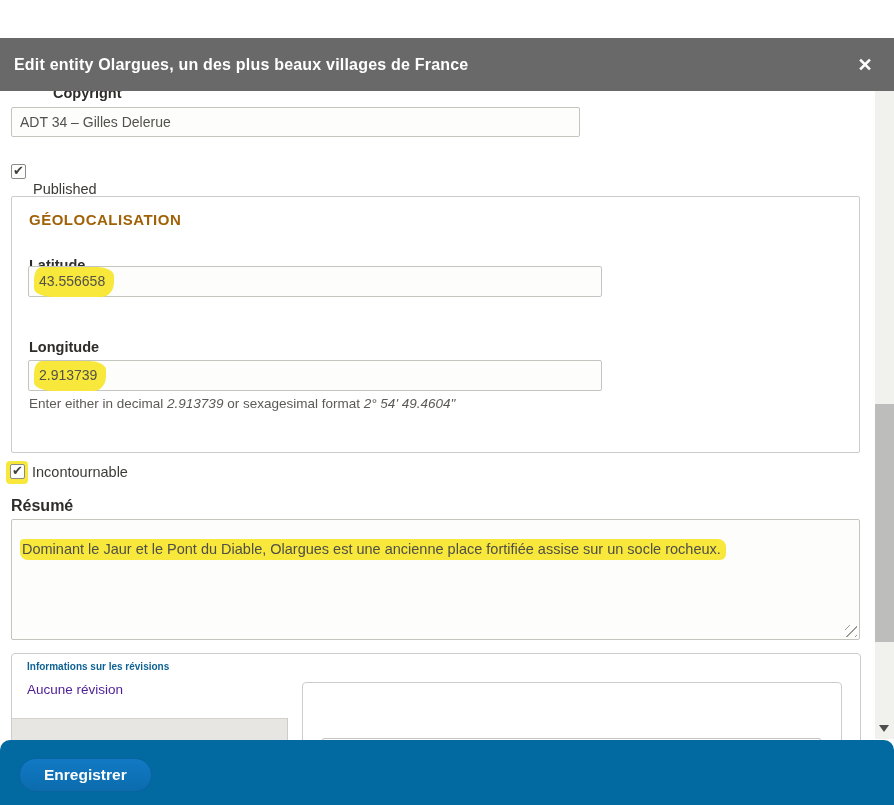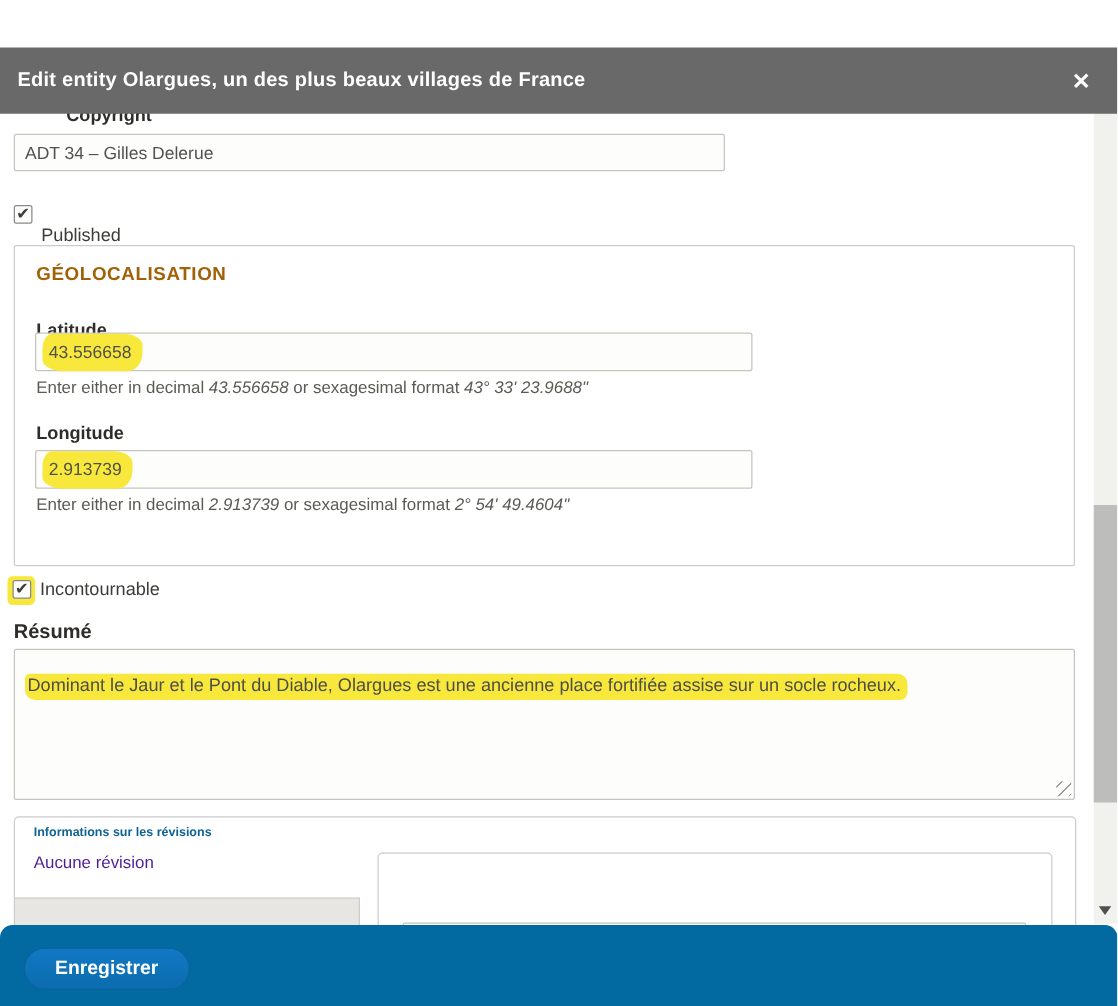--- a/index.html
+++ b/index.html
@@ -134,23 +134,20 @@
   <span class="checkbox checked" style="left:11px; top:164px;"></span>
   <label class="check-label" style="left:33px; top:164px;margin-top:17px;">Published</label>
 
   <div class="geo-fieldset"></div>
   <span class="geo-legend">GÉOLOCALISATION</span>
 
   <label class="form-label" style="left:29px; top:245px;margin-top:12px;">Latitude</label>
   <div class="text-input" style="left:28px; top:266px; width:574px; height:31px; line-height:25px;">
     <span class="coord-value">43.556658</span>
   </div>
-  <div class="help-text" style="left:29px; top:302px;">
-    <span>Enter either in decimal </span><span class="em">43.556658</span><span> or sexagesimal format </span><span class="em">43° 33' 23.9688"</span>
-  </div>
 
   <label class="form-label" style="left:29px; top:339px;">Longitude</label>
   <div class="text-input" style="left:28px; top:360px; width:574px; height:31px; line-height:25px;">
     <span class="coord-value">2.913739</span>
   </div>
   <div class="help-text" style="left:29px; top:396px;">
     <span>Enter either in decimal </span><span class="em">2.913739</span><span> or sexagesimal format </span><span class="em">2° 54' 49.4604"</span>
   </div>
 
   <div class="inc-hl"></div>

